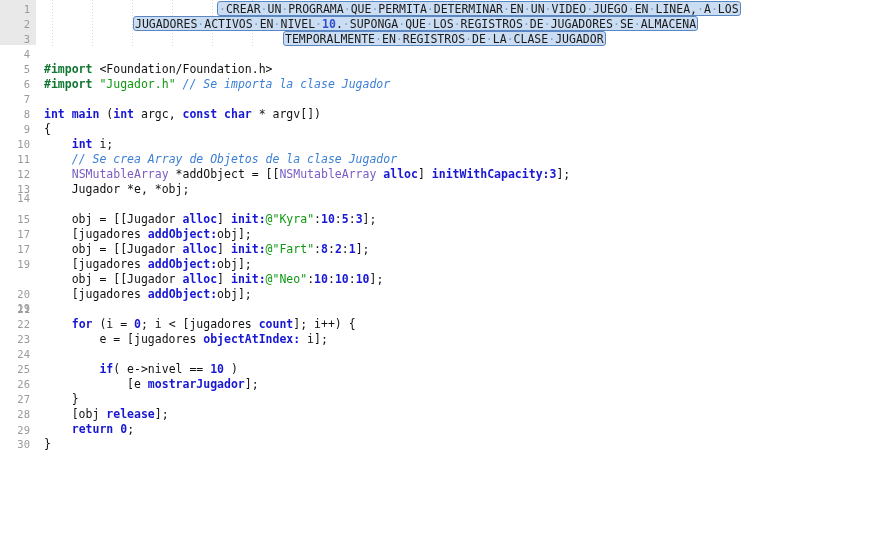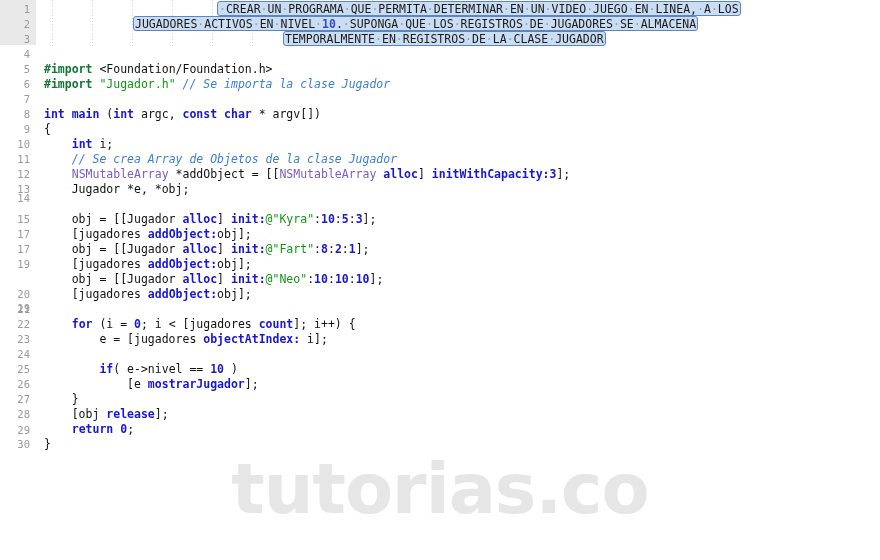--- a/index.html
+++ b/index.html
@@ -136,21 +136,20 @@
   .cls     { color: #7b5cc4; }                      
   .msg     { color: #1717d4; font-weight: bold; }   
   .num     { color: #1717d4; font-weight: bold; }   
   .plain   { color: #111111; }
 </style>
 </head>
 <body>
 
 <div id="editor">
 
-  <div id="watermark">tutorias.co</div>
 
   <div id="guides">
       <div class="guide" style="left: 52px;"></div>
       <div class="guide" style="left: 92px;"></div>
       <div class="guide" style="left: 132px;"></div>
       <div class="guide" style="left: 172px;"></div>
       <div class="guide" style="left: 212px;"></div>
       <div class="guide" style="left: 252px;"></div>
       <div class="guide" style="left: 292px;"></div>
       <div class="guide" style="left: 332px;"></div>

